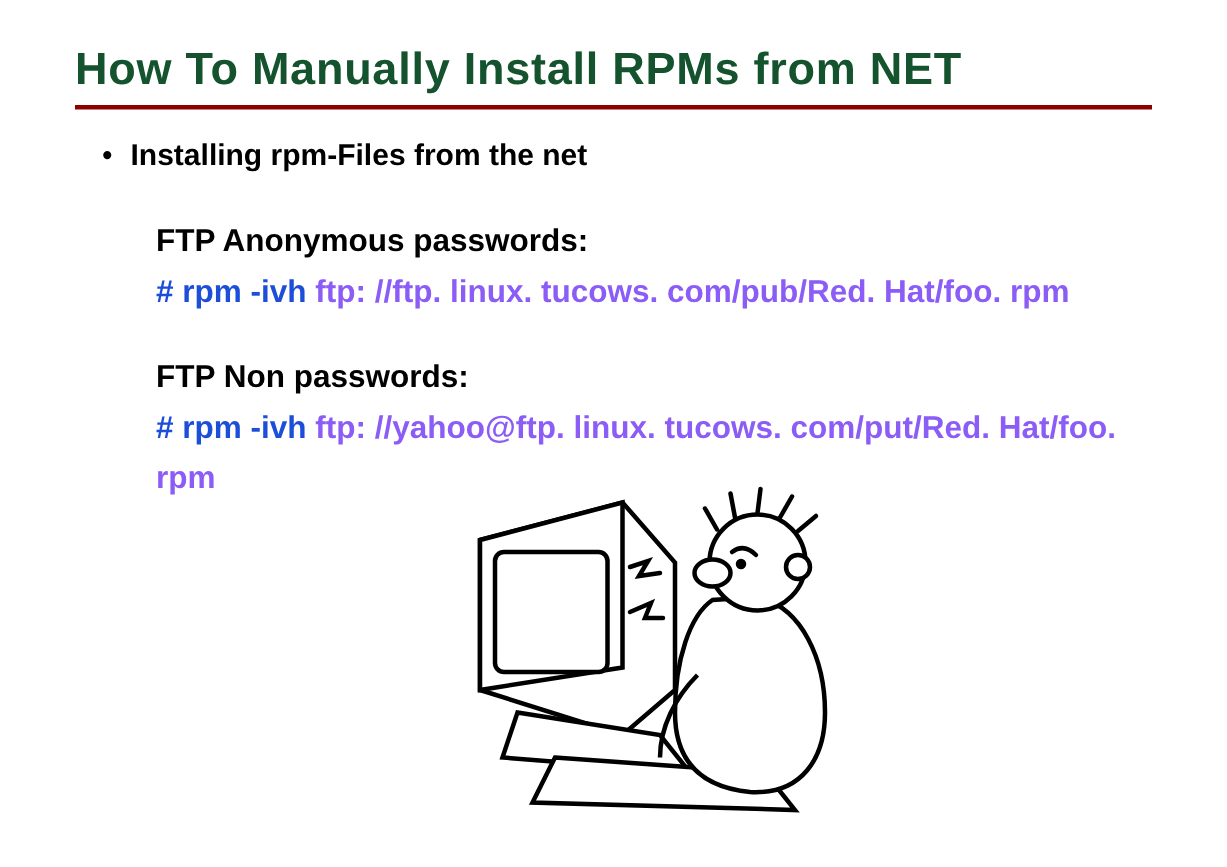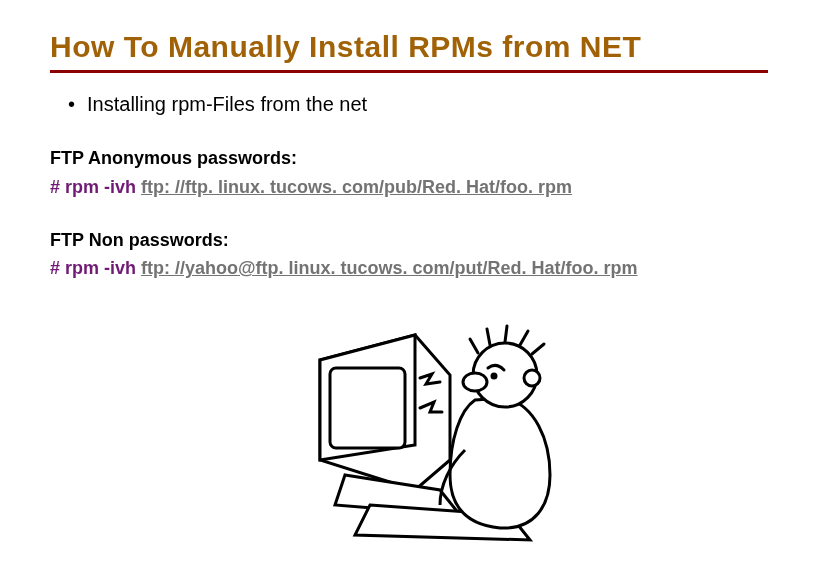--- a/index.html
+++ b/index.html
@@ -11,21 +11,21 @@
     background: #ffffff;
     position: relative;
     overflow: hidden;
   }
   .slide {
     padding: 30px 50px 0 50px;
   }
   .title {
     font-size: 30px;
     font-weight: bold;
-    color: #a16207;
+    color: #14532d;
     margin: 0 0 6px 0;
     letter-spacing: 0.5px;
   }
   .rule {
     border: none;
     border-top: 3px solid #8b0000;
     margin: 0 0 20px 0;
   }
   .bullet-line {
     display: flex;
@@ -34,36 +34,36 @@
     margin-bottom: 28px;
   }
   .bullet-dot {
     font-size: 20px;
     line-height: 22px;
     margin-right: 12px;
     color: #000;
   }
   .bullet-text {
     font-size: 20px;
-    font-weight: normal;
+    font-weight: bold;
     color: #000;
   }
   .block {
+    margin-left: 54px;
     margin-bottom: 24px;
-    font-size: 18px;
+    font-size: 21px;
     font-weight: bold;
     color: #000;
     line-height: 1.6;
   }
   .cmd-prefix {
-    color: #701a75;
+    color: #1d4ed8;
   }
   .url-link {
-    color: #737373;
-    text-decoration: underline;
+    color: #8b5cf6;
   }
   .cartoon {
     position: absolute;
     left: 300px;
     top: 290px;
     width: 260px;
     height: 260px;
   }
 </style>
 </head>

